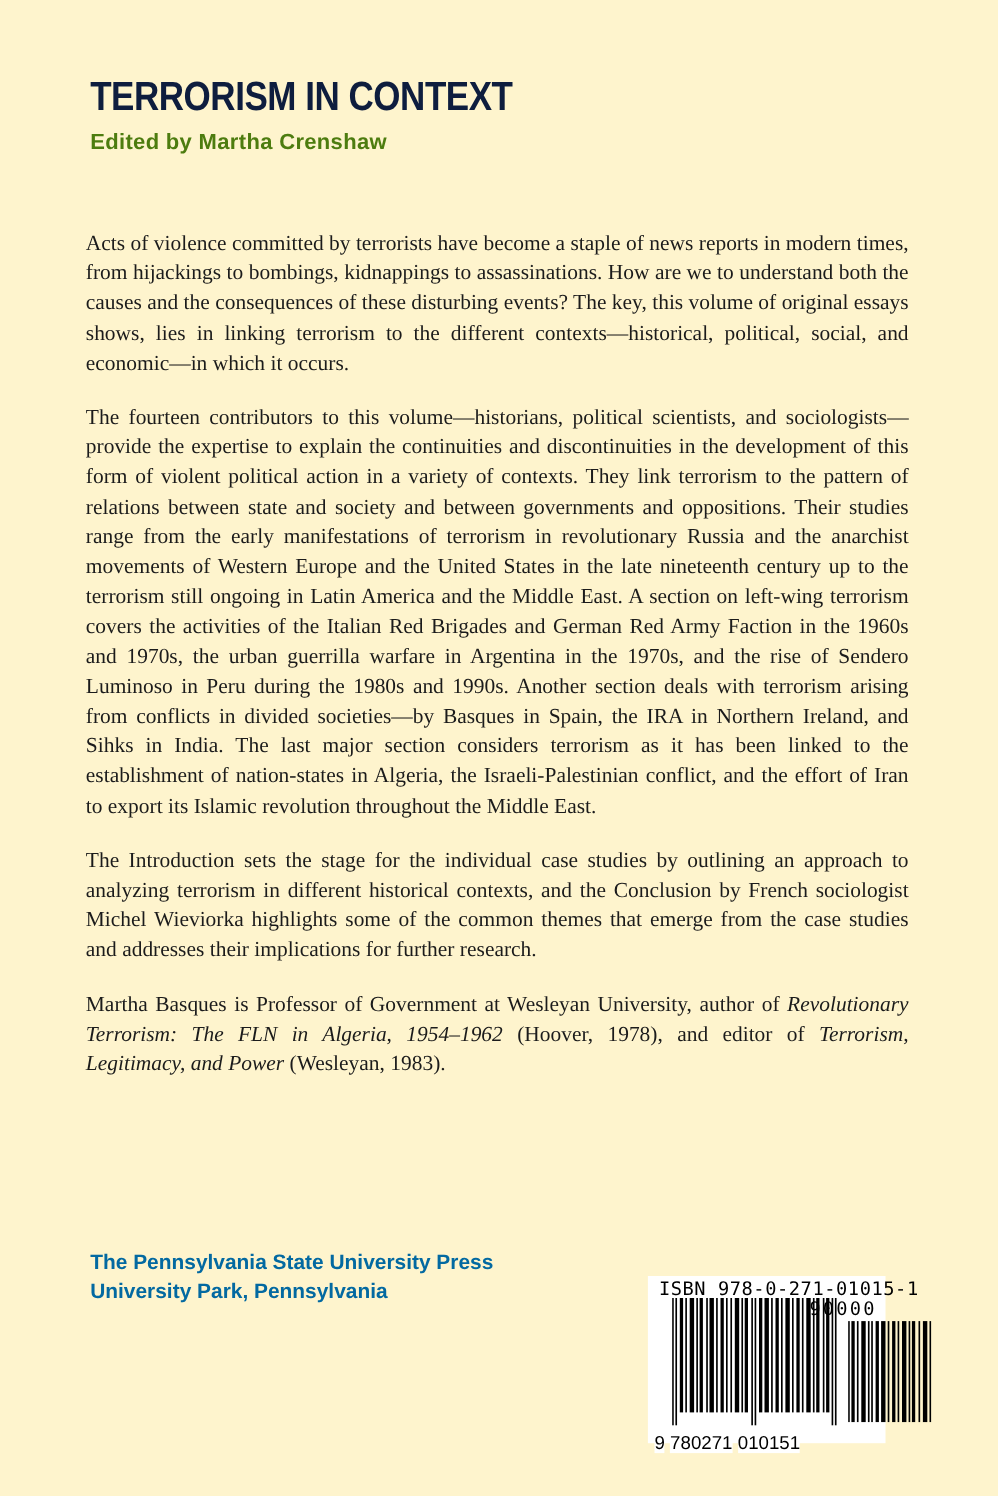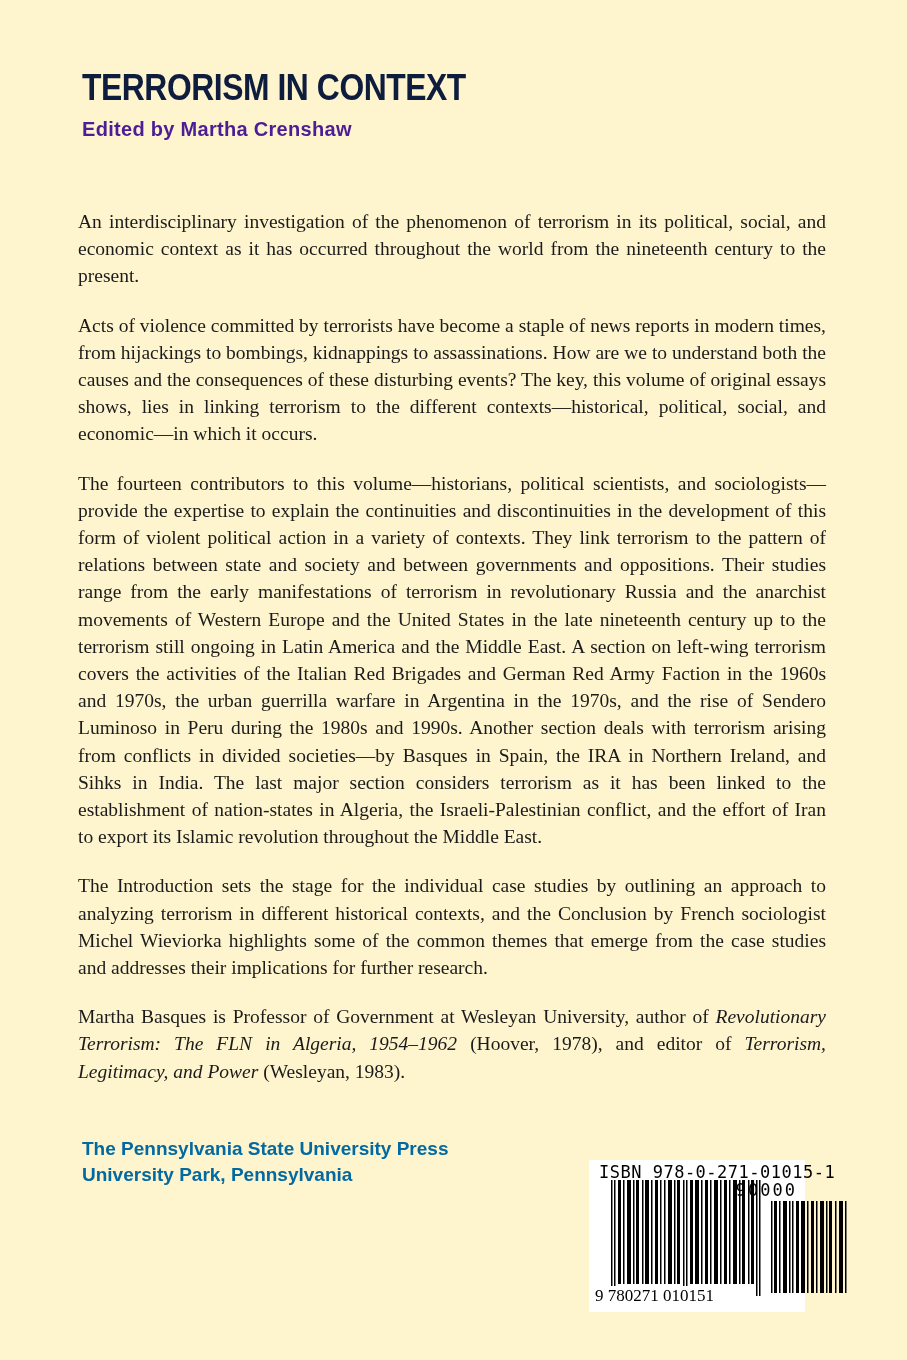--- a/index.html
+++ b/index.html
@@ -12,21 +12,21 @@
   .title {
     position: absolute; left: 82px; top: 66px;
     font-family: "Liberation Sans", sans-serif;
     font-weight: bold; font-size: 37px; letter-spacing: -0.5px;
     color: #0E1D3E; transform: scaleX(0.86); transform-origin: left top;
     white-space: nowrap; line-height: 44px;
   }
   .editor {
     position: absolute; left: 82px; top: 118px;
     font-family: "Liberation Sans", sans-serif;
-    font-weight: bold; font-size: 20px; color: #4c1d95;
+    font-weight: bold; font-size: 20px; color: #4d7c0f;
     letter-spacing: 0.3px; white-space: nowrap;
   }
   .body-text {
     position: absolute; left: 78px; width: 748px;
     font-family: "Liberation Serif", serif;
     font-size: 19.5px; line-height: 27.2px;
     text-align: justify; color: #1b1b1b;
   }
   .body-text p { margin: 0 0 22px 0; }
   .body-text em { font-style: italic; }
@@ -46,34 +46,33 @@
     letter-spacing: 0.5px; color: #000; white-space: nowrap;
   }
   .price-text {
     position: absolute; right: 8px; top: 20px;
     font-family: "DejaVu Sans Mono", monospace; font-size: 17px;
     letter-spacing: 2px; color: #000;
   }
   .bars-main { position: absolute; left: 22px; top: 20px; width: 150px; height: 116px; }
   .bars-add { position: absolute; left: 182px; top: 41px; width: 76px; height: 92px; }
   .ean-digits {
-    position: absolute; left: 6px; top: 126px;
-    font-family: Liberation Serif, serif; font-size: 17px;
+    position: absolute; left: 6px; top: 142px;
+    font-family: Liberation Sans, sans-serif; font-size: 17px;
     color: #000; white-space: nowrap; background: transparent;
   }
   .ean-digits span { background: #fff; }
 </style>
 </head>
 <body>
 
 <div class="title">TERRORISM IN CONTEXT</div>
 <div class="editor">Edited by Martha Crenshaw</div>
 
 <div class="body-text" style="top:208px;">
-  <p>An interdisciplinary investigation of the phenomenon of terrorism in its political, social, and economic context as it has occurred throughout the world from the nineteenth century to the present.</p>
   <p>Acts of violence committed by terrorists have become a staple of news reports in modern times, from hijackings to bombings, kidnappings to assassinations. How are we to understand both the causes and the consequences of these disturbing events? The key, this volume of original essays shows, lies in linking terrorism to the different contexts—historical, political, social, and economic—in which it occurs.</p>
   <p>The fourteen contributors to this volume—historians, political scientists, and sociologists—provide the expertise to explain the continuities and discontinuities in the development of this form of violent political action in a variety of contexts.  They link terrorism to the pattern of relations between state and society and between governments and oppositions.  Their studies range from the early manifestations of terrorism in revolutionary Russia and the anarchist movements of Western Europe and the United States in the late nineteenth century up to the terrorism still ongoing in Latin America and the Middle East. A section on left-wing terrorism covers the activities of the Italian Red Brigades and German Red Army Faction in the 1960s and 1970s, the urban guerrilla warfare in Argentina in the 1970s, and the rise of  Sendero Luminoso in Peru during the 1980s and 1990s. Another section deals with terrorism arising from conflicts in divided societies—by  Basques in Spain, the IRA in Northern Ireland, and Sihks in India. The last major section considers terrorism as it has been linked to the establishment of nation-states in Algeria, the Israeli-Palestinian conflict, and the effort of Iran to export its Islamic revolution throughout the Middle East.</p>
   <p>The Introduction sets the stage for the individual case studies by outlining an approach to analyzing terrorism in different historical contexts, and the Conclusion by French sociologist Michel Wieviorka highlights some of the common themes that emerge from the case studies and addresses their implications for further research.</p>
   <p><span>Martha Basques is Professor of Government at Wesleyan University, author of </span><em>Revolutionary Terrorism: The FLN in Algeria, 1954–1962</em><span> (Hoover, 1978), and editor of </span><em>Terrorism, Legitimacy, and Power</em><span> (Wesleyan, 1983).</span></p>
 </div>
 
 <div class="publisher">
   <div>The Pennsylvania State University Press</div>
   <div>University Park, Pennsylvania</div>
 </div>

